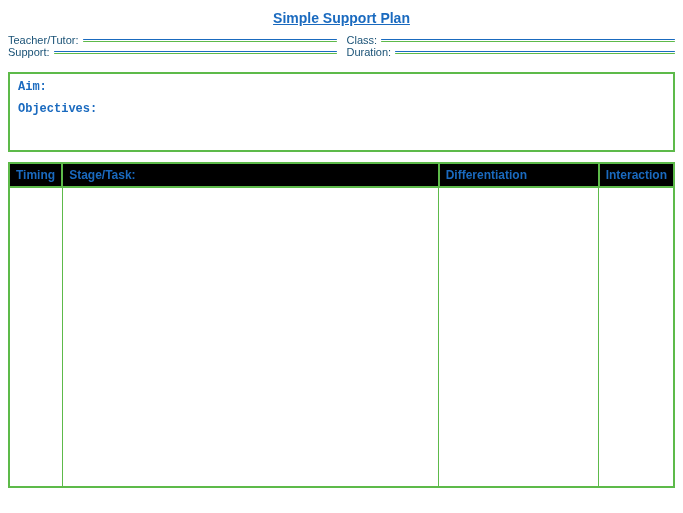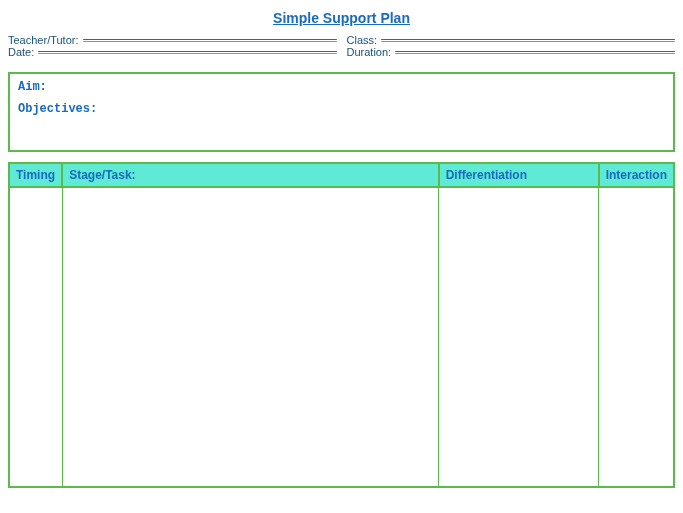--- a/index.html
+++ b/index.html
@@ -88,21 +88,21 @@
       margin-top: 4px;
     }
 
     .lesson-table {
       width: 100%;
       border-collapse: collapse;
       border: 2px solid #5dba4a;
     }
 
     .lesson-table th {
-      background: #5eead4;
+      background: #000000;
       color: #1a6abf;
       font-weight: bold;
       font-size: 12px;
       text-align: left;
       padding: 4px 6px;
       border: 2px solid #5dba4a;
     }
 
     .lesson-table td {
       border: 1px solid #5dba4a;
@@ -125,21 +125,21 @@
 <div class="info-grid">
   <div>
     <div class="info-row">
       <span class="info-label">Teacher/Tutor:</span>
       <div class="info-line">
         <div class="line-blue"></div>
         <div class="line-green"></div>
       </div>
     </div>
     <div class="info-row">
-      <span class="info-label">Date:</span>
+      <span class="info-label">Support:</span>
       <div class="info-line">
         <div class="line-blue"></div>
         <div class="line-green"></div>
       </div>
     </div>
   </div>
 
   <div>
     <div class="info-row">
       <span class="info-label">Class:</span>

